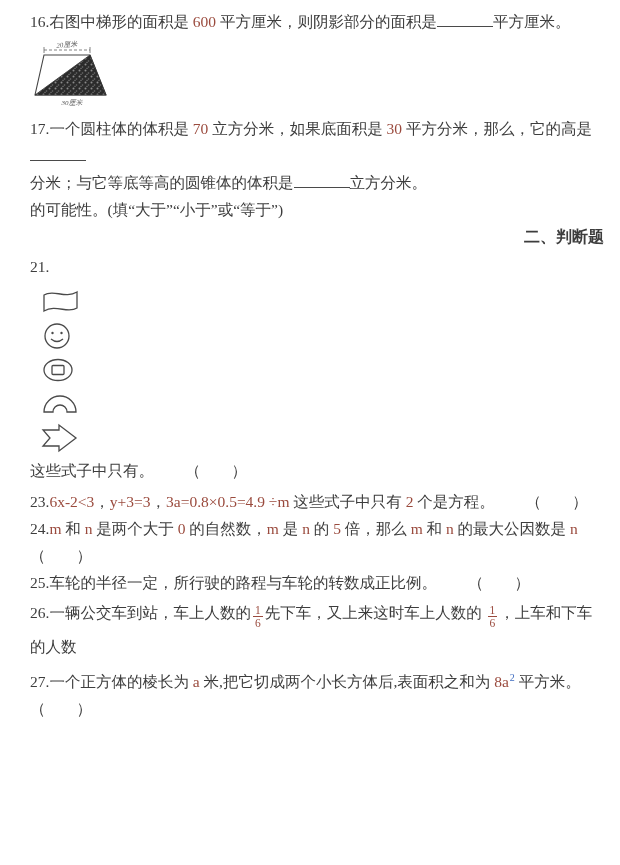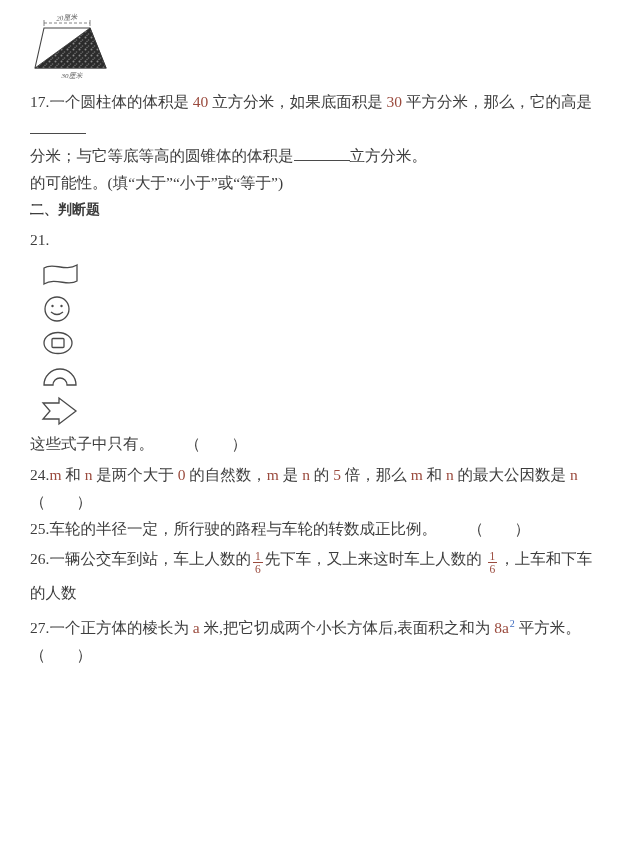--- a/index.html
+++ b/index.html
@@ -1,37 +1,40 @@
 <!DOCTYPE html>
 <html><head>
 <meta charset="utf-8">
 <style>
   html,body{margin:0;padding:0;background:#ffffff;width:620px;height:865px;overflow:hidden;}
   .page{box-sizing:border-box;width:620px;height:865px;padding:8px 16px 6px 30px;
         font-family:"Liberation Serif","DejaVu Serif",serif;
         font-size:15.5px;color:#3d3d3d;}
   .line{min-height:27px;line-height:27px;white-space:pre-wrap;}
-  .line.hdr{font-weight:bold;font-size:14px;}
+  .line.hdr{font-weight:bold;font-size:16px;text-align:right;}
   .line.tall{min-height:34px;line-height:34px;}
   .t{color:inherit;}
   .num{color:#9a4a3d;}
   .blank{display:inline-block;height:15px;border-bottom:1px solid #4a4a4a;vertical-align:baseline;}
   .card{display:inline-block;border:1px solid #999;color:#9a4a3d;font-size:12.5px;line-height:14px;
         padding:0 3px;margin:0 1px;vertical-align:1px;background:#fff;}
   .frac{display:inline-block;text-align:center;vertical-align:-9px;line-height:1.05;
         font-size:11.5px;margin:0 2px;}
   .frac b{display:block;font-weight:normal;border-bottom:1px solid currentColor;padding:0 2px;}
   .sup{color:#3f6cc0;font-size:10px;vertical-align:super;margin-left:1px;}
   .shapes svg{vertical-align:middle;margin:0 3px;}
   .figwrap{margin:4px 0 6px 0;height:70px;}
 </style>
 </head>
 <body>
 
 <div class="page">
+  <div id="lines-top">
+      <div class="line"><span class="t">16.右图中梯形的面积是 </span><span class="num">600</span><span class="t"> 平方厘米，则阴影部分的面积是</span><span class="blank" style="width: 56px;"></span><span class="t">平方厘米。</span></div>
+    </div>
 
   <div class="figwrap">
     <svg width="88" height="70" viewBox="0 0 88 70">
       <defs>
         <pattern id="spk" width="6" height="6" patternUnits="userSpaceOnUse">
           <rect width="6" height="6" fill="#2b2b2b"></rect>
           <circle cx="1.5" cy="1.5" r="1" fill="#8a8a8a"></circle>
           <circle cx="4.5" cy="4" r="0.8" fill="#6f6f6f"></circle>
           <circle cx="3" cy="5.2" r="0.5" fill="#b5b5b5"></circle>
         </pattern>
@@ -39,21 +42,21 @@
       <path d="M14 11 L60 11" stroke="#666" stroke-width="0.8" stroke-dasharray="3,2" fill="none"></path>
       <path d="M14 8 L14 14 M60 8 L60 14" stroke="#666" stroke-width="0.8" fill="none"></path>
       <polygon points="14,16 60,16 76,56 5,56" fill="none" stroke="#444" stroke-width="1.1"></polygon>
       <polygon points="5,56 60,16 76,56" fill="url(#spk)" stroke="#333" stroke-width="0.8"></polygon>
       <text x="37" y="8" font-size="7" fill="#555" text-anchor="middle" transform="rotate(-5 37 8)" font-style="italic">20厘米</text>
       <text x="42" y="66" font-size="7" fill="#555" text-anchor="middle" font-style="italic">30厘米</text>
     </svg>
   </div>
 
   <div id="lines-main">
-      <div class="line"><span class="t">17.一个圆柱体的体积是 </span><span class="num">40</span><span class="t"> 立方分米，如果底面积是 </span><span class="num">30</span><span class="t"> 平方分米，那么，它的高是</span><span class="blank" style="width: 56px;"></span></div>
+      <div class="line"><span class="t">17.一个圆柱体的体积是 </span><span class="num">70</span><span class="t"> 立方分米，如果底面积是 </span><span class="num">30</span><span class="t"> 平方分米，那么，它的高是</span><span class="blank" style="width: 56px;"></span></div>
       <div class="line"><span class="t">分米；与它等底等高的圆锥体的体积是</span><span class="blank" style="width: 56px;"></span><span class="t">立方分米。</span></div>
       <div class="line"><span class="t">的可能性。(填“大于”“小于”或“等于”)</span></div>
       <div class="line hdr"><span class="t">二、判断题</span></div>
       <div class="line tall"><span class="t">21.</span><span class="shapes">
   <svg width="40" height="30" viewBox="0 0 40 30" fill="none" stroke="#4a4a4a" stroke-width="1.3">
     <path d="M3 8 C12 2, 24 12, 36 5 L36 21 C27 27, 15 17, 3 24 Z"></path>
   </svg>
   <svg width="32" height="30" viewBox="0 0 32 30" fill="none" stroke="#4a4a4a" stroke-width="1.3">
     <circle cx="16" cy="15" r="12"></circle>
     <circle cx="11.5" cy="12" r="1.2" fill="#4a4a4a" stroke="none"></circle>
@@ -64,18 +67,19 @@
     <ellipse cx="17" cy="15" rx="14" ry="10.5"></ellipse>
     <rect x="11" y="10.5" width="12" height="9" rx="1"></rect>
   </svg>
   <svg width="38" height="30" viewBox="0 0 38 30" fill="none" stroke="#4a4a4a" stroke-width="1.3">
     <path d="M3 23 A16 16 0 0 1 35 23 L26 23 A7 7 0 0 0 12 23 Z"></path>
   </svg>
   <svg width="38" height="30" viewBox="0 0 38 30" fill="none" stroke="#4a4a4a" stroke-width="1.3">
     <path d="M2 7 L18 7 L18 2 L35 15 L18 28 L18 23 L2 23 L9 15 Z"></path>
   </svg>
 </span><span class="t">这些式子中只有。　　（　　）</span></div>
+      <div class="line"><span class="t">23.</span><span class="num">6x-2&lt;3</span><span class="t">，</span><span class="num">y+3=3</span><span class="t">，</span><span class="num">3a=0.8×0.5=4.9 ÷m</span><span class="t"> 这些式子中只有 </span><span class="num">2</span><span class="t"> 个是方程。　　（　　）</span></div>
       <div class="line"><span class="t">24.</span><span class="num">m</span><span class="t"> 和 </span><span class="num">n</span><span class="t"> 是两个大于 </span><span class="num">0</span><span class="t"> 的自然数，</span><span class="num">m</span><span class="t"> 是 </span><span class="num">n</span><span class="t"> 的 </span><span class="num">5</span><span class="t"> 倍，那么 </span><span class="num">m</span><span class="t"> 和 </span><span class="num">n</span><span class="t"> 的最大公因数是 </span><span class="num">n</span><span class="t">（　　）</span></div>
       <div class="line"><span class="t">25.车轮的半径一定，所行驶的路程与车轮的转数成正比例。　　（　　）</span></div>
       <div class="line tall"><span class="t">26.一辆公交车到站，车上人数的</span><span class="frac num"><b>1</b><span>6</span></span><span class="t">先下车，又上来这时车上人数的 </span><span class="frac num"><b>1</b><span>6</span></span><span class="t">，上车和下车的人数</span></div>
       <div class="line"><span class="t">27.一个正方体的棱长为 </span><span class="num">a</span><span class="t"> 米,把它切成两个小长方体后,表面积之和为 </span><span class="num">8a</span><span class="sup">2</span><span class="t"> 平方米。　（　　）</span></div>
     </div>
 </div>
 
 </body></html>

